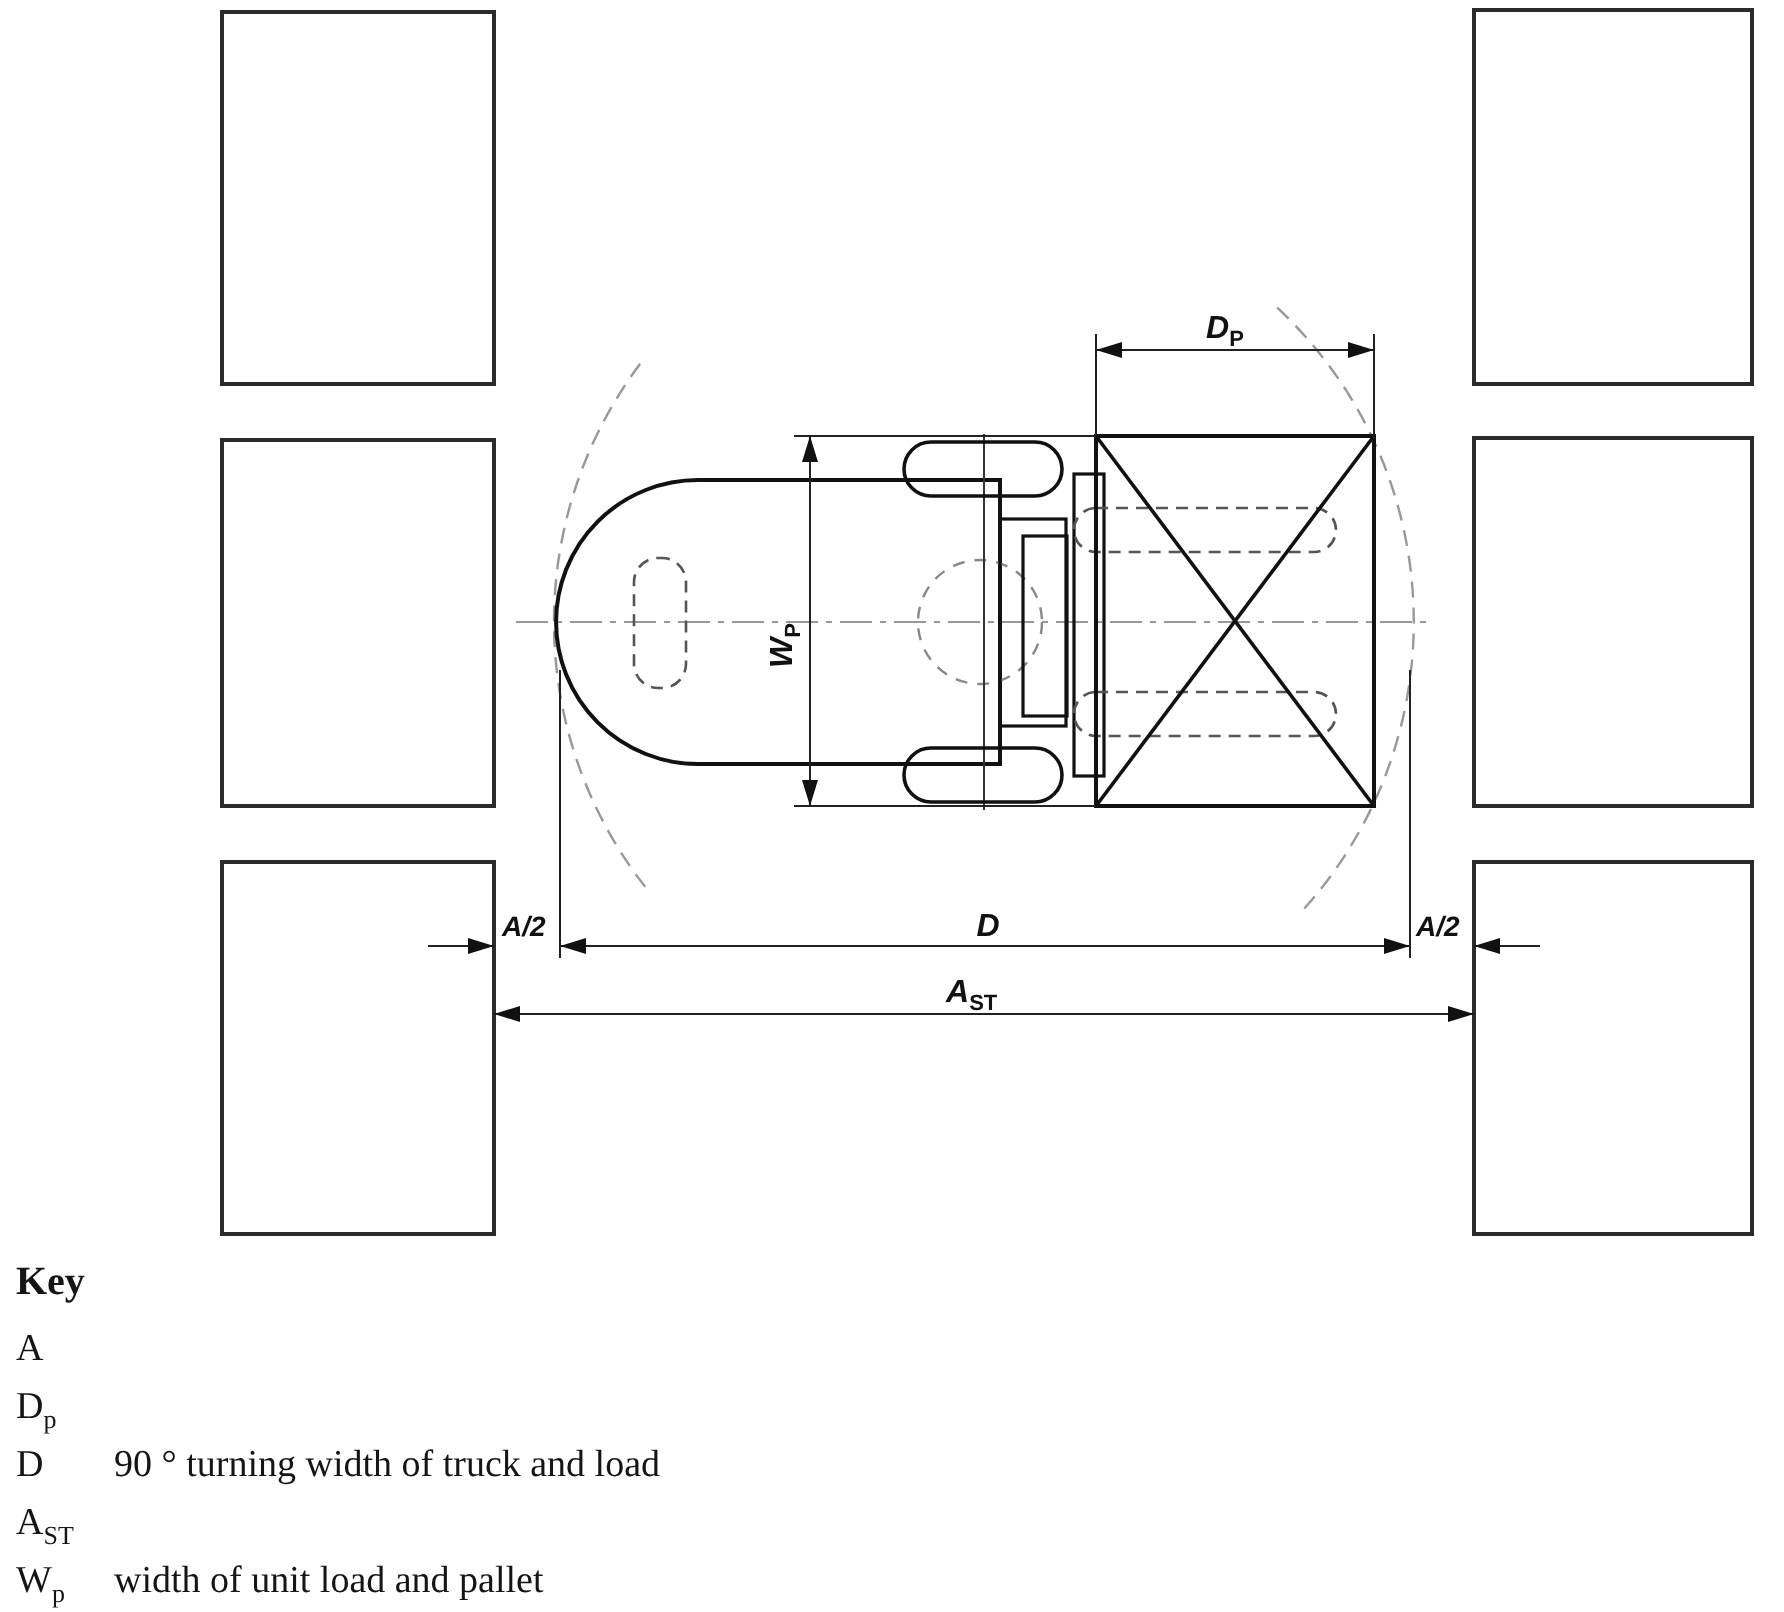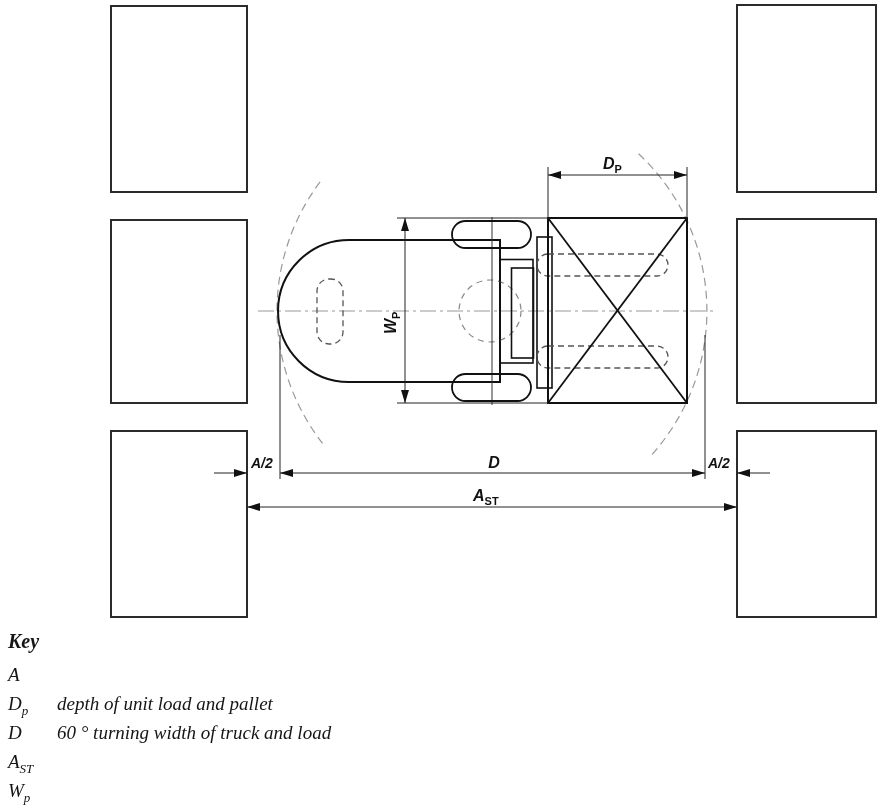--- a/index.html
+++ b/index.html
@@ -4,21 +4,21 @@
 <style>
   html,body{margin:0;padding:0;background:#fff;}
   #stage{position:relative;width:892px;height:806px;background:#fff;overflow:hidden;
          font-family:"Liberation Sans",sans-serif;}
   #drawing{position:absolute;left:0;top:0;}
   .dimlab{font-family:"Liberation Sans",sans-serif;font-weight:bold;font-style:italic;
           font-size:16px;fill:#111;}
   .dimlab-sm{font-size:14px;}
   .sub{font-style:normal;font-size:11px;font-weight:bold;}
   #key{position:absolute;left:8px;top:630px;color:#151515;
-       font-family:"Liberation Serif",serif;font-size:19px;font-style:italic;}
+       font-family:"Liberation Serif",serif;font-size:19px;}
   #key .key-title{font-weight:bold;font-size:20px;margin:0 0 7px 0;}
   #key .key-row{display:flex;height:29px;align-items:baseline;line-height:29px;}
   #key .key-sym{width:49px;flex:0 0 49px;}
   #key .key-sym sub{font-size:13px;line-height:0;}
   #key .key-desc{flex:1;}
 </style>
 </head>
 <body>
 
 <div id="stage">
@@ -130,27 +130,27 @@
   </svg>
 
   <div id="key">
     <div class="key-title">Key</div>
     <div id="key-rows">
         <div class="key-row">
           <span class="key-sym">A</span>
         </div>
         <div class="key-row">
           <span class="key-sym">D<sub>p</sub></span>
-          <span class="key-desc">depth of unit load and pallet</span>
         </div>
         <div class="key-row">
           <span class="key-sym">D</span>
-          <span class="key-desc">60 ° turning width of truck and load</span>
+          <span class="key-desc">90 ° turning width of truck and load</span>
         </div>
         <div class="key-row">
           <span class="key-sym">A<sub>ST</sub></span>
         </div>
         <div class="key-row">
           <span class="key-sym">W<sub>p</sub></span>
+          <span class="key-desc">width of unit load and pallet</span>
         </div>
       </div>
   </div>
 </div>
 
 </body></html>

